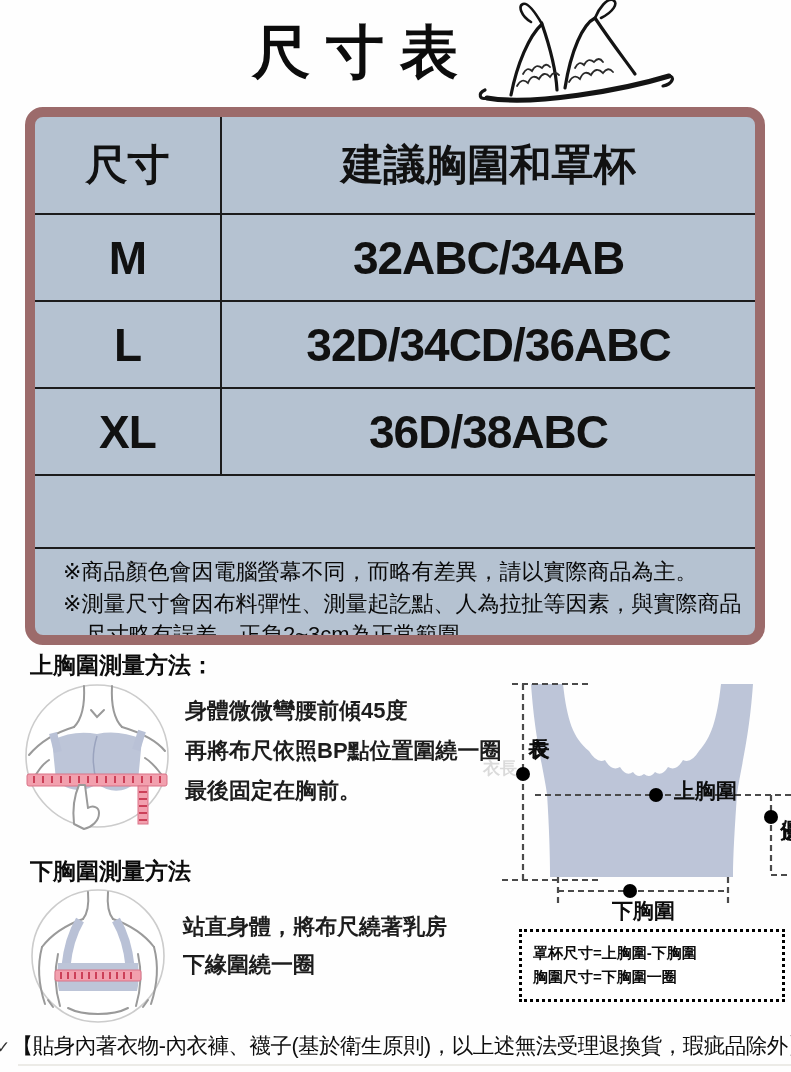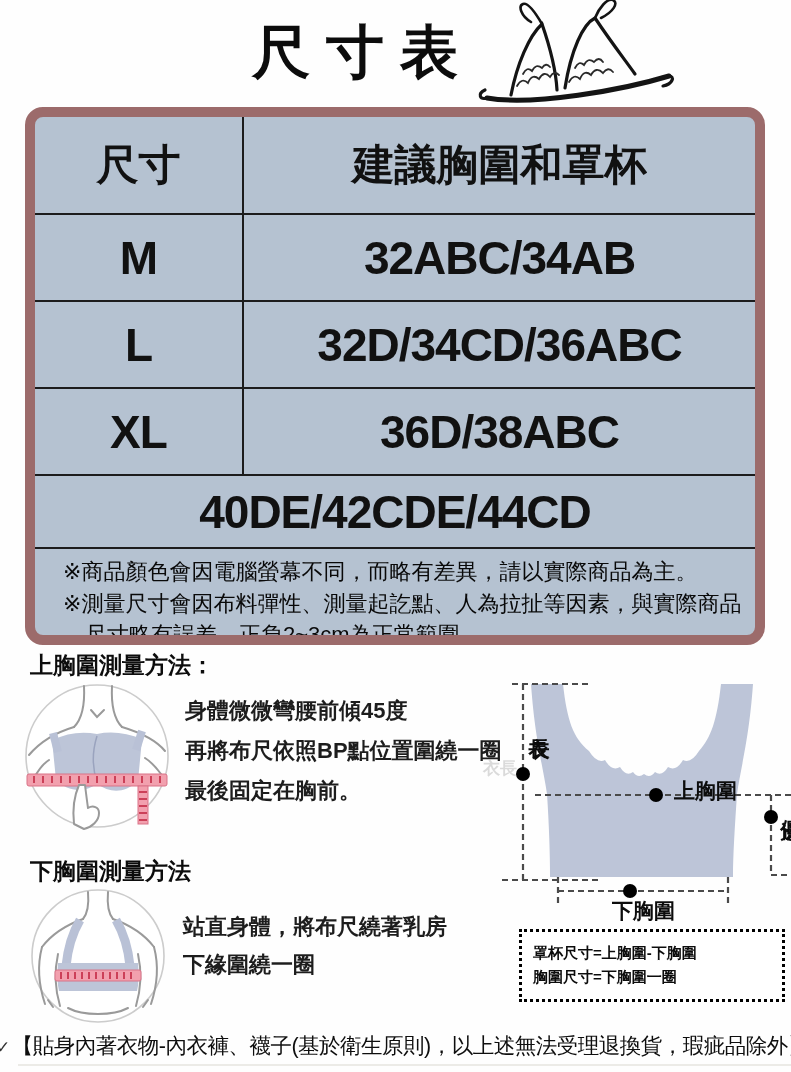--- a/index.html
+++ b/index.html
@@ -15,21 +15,21 @@
   .bra-logo{position:absolute;left:473px;top:-2px;}
   
   .size-table{
     position:absolute;left:25px;top:107px;width:740px;height:538px;
     box-sizing:border-box;background:var(--table_bg);
     border:10px solid var(--table_border);border-radius:18px;overflow:hidden;
   }
   .t-row{display:flex;box-sizing:border-box;border-bottom:2px solid #1c1c1c;}
   .t-row:last-of-type{border-bottom:none;}
   .t-cell{display:flex;align-items:center;justify-content:center;box-sizing:border-box;}
-  .t-left{width:209px;border-right:2px solid #1c1c1c;}
+  .t-left{width:187px;border-right:2px solid #1c1c1c;}
   .t-right{flex:1;}
   .hrow{height:98px;font-size:42px;font-weight:bold;}
   .drow{height:87px;font-size:46px;font-weight:bold;letter-spacing:-1px;}
   .drow.small{height:73px;}
   .t-notes{
     box-sizing:border-box;padding:7px 10px 0 28px;font-size:22px;font-weight:normal;
     line-height:1.44;color:#090909;
   }
   .t-notes div{white-space:pre;}
   
@@ -103,21 +103,20 @@
     </div>
     <div class="t-row drow">
       <div class="t-cell t-left">L</div>
       <div class="t-cell t-right">32D/34CD/36ABC</div>
     </div>
     <div class="t-row drow">
       <div class="t-cell t-left">XL</div>
       <div class="t-cell t-right">36D/38ABC</div>
     </div>
     <div class="t-row drow small">
-      <div class="t-cell t-right">40DE/42CDE/44CD</div>
     </div>
     <div class="t-notes">
       <div>※商品顏色會因電腦螢幕不同，而略有差異，請以實際商品為主。</div>
       <div>※測量尺寸會因布料彈性、測量起訖點、人為拉扯等因素，與實際商品</div>
       <div>　尺寸略有誤差，正負2~3cm為正常範圍。</div>
     </div>
   </div>
 
   <div class="sec-heading h-upper">上胸圍測量方法：</div>
 

